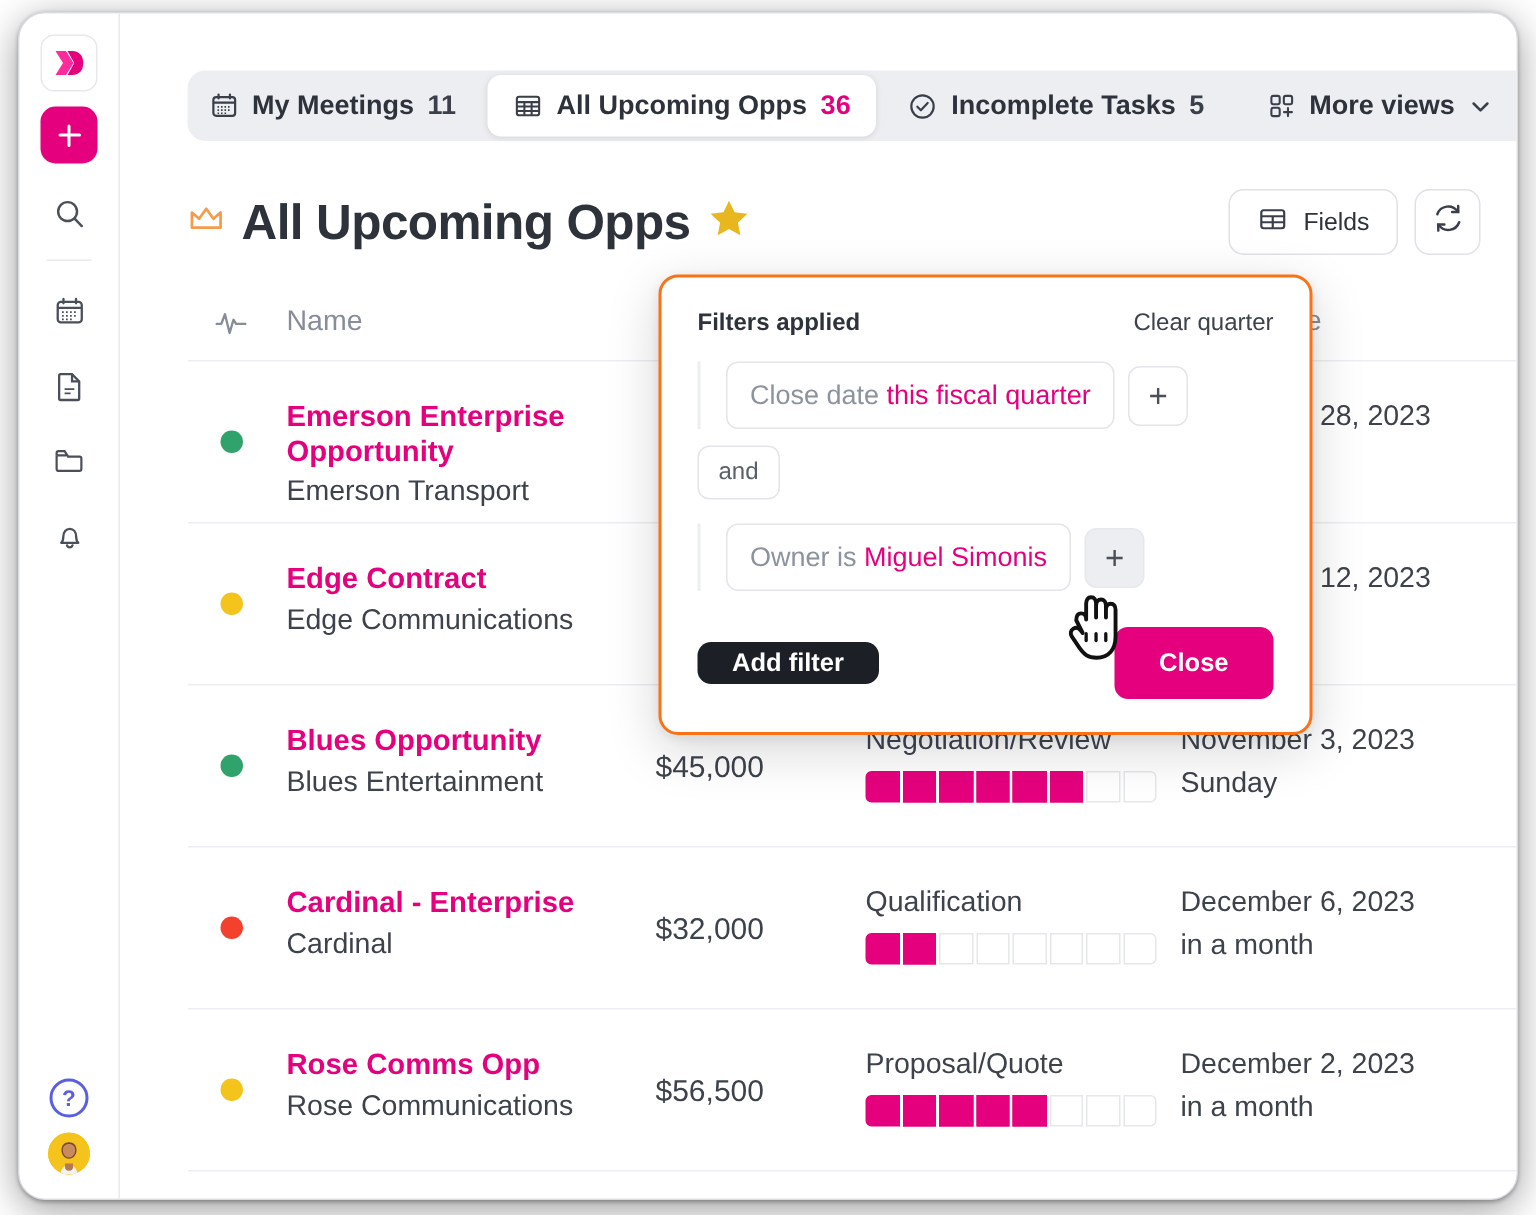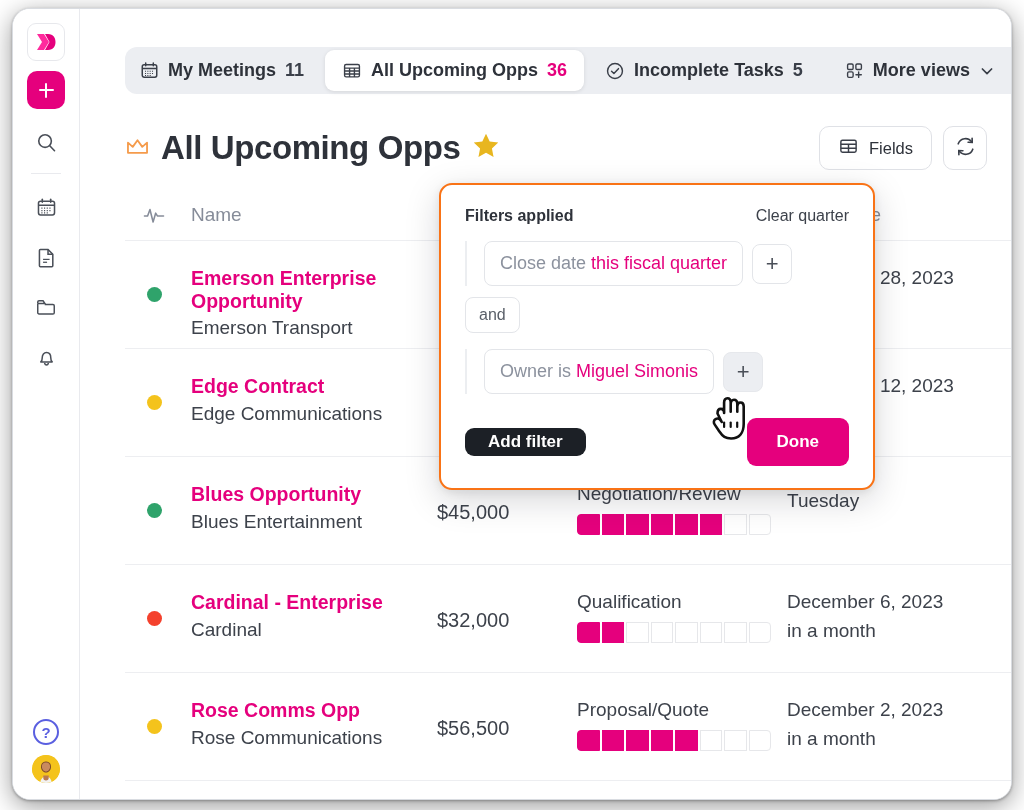--- a/index.html
+++ b/index.html
@@ -522,21 +522,22 @@
                 <div class="pseg on"></div>
                 <div class="pseg on"></div>
                 <div class="pseg on"></div>
                 <div class="pseg on"></div>
                 <div class="pseg on"></div>
                 <div class="pseg"></div>
                 <div class="pseg"></div>
               </div>
             </div>
             <div class="cell c-date">
-              <div class="date-sub">Tuesday</div>
+              <div class="date-main">November 3, 2023</div>
+              <div class="date-sub">Sunday</div>
             </div>
           </div>
           <div class="trow body-row">
             <div class="cell c-flag">
               <div class="dot" style="background: rgb(244, 65, 45);"></div>
             </div>
             <div class="cell c-name">
               <div class="opp-name">Cardinal - Enterprise</div>
               <div class="acct-name">Cardinal</div>
             </div>
@@ -602,21 +603,21 @@
 
       <div class="fp-and">and</div>
 
       <div class="fp-group">
         <div class="fp-chip"><span>Owner is </span><b>Miguel Simonis</b></div>
         <div class="fp-plus hot">+</div>
       </div>
 
       <div class="fp-footer">
         <button class="btn-add">Add filter</button>
-        <button class="btn-done">Done</button>
+        <button class="btn-done">Close</button>
       </div>
     </div>
 
     <div id="cursor">
       <svg width="52" height="56" viewBox="0 0 52 56">
         <g fill="#ffffff" stroke="#111111" stroke-width="2.6" stroke-linejoin="round" stroke-linecap="round">
           <path d="M9.5 20.5 c0 -3 1.3 -4.6 3.3 -4.6 c2 0 3.3 1.6 3.3 4.1 l0 -10.6 c0 -2.6 1.3 -4.2 3.3 -4.2 c2 0 3.3 1.6 3.3 4.2 l0 9.3 l0 -7.8 c0 -2.6 1.3 -4.2 3.3 -4.2 c2 0 3.3 1.6 3.3 4.2 l0 7.8 l0 -5.2 c0 -2.5 1.3 -4 3.2 -4 c1.9 0 3.2 1.5 3.2 4 l0 17.6 c0 8.9 -4.6 14.4 -12.6 14.4 c-5.6 0 -8.3 -1.9 -11.9 -7.2 l-4.6 -6.9 c-1.3 -2 -0.9 -4.2 1 -5.3 c1.7 -1 3.5 -0.6 4.9 1.2 l1.3 1.7 z"></path>
         </g>
         <g stroke="#111111" stroke-width="2.2" stroke-linecap="round">
           <line x1="16.1" y1="29.5" x2="16.1" y2="34"></line>

